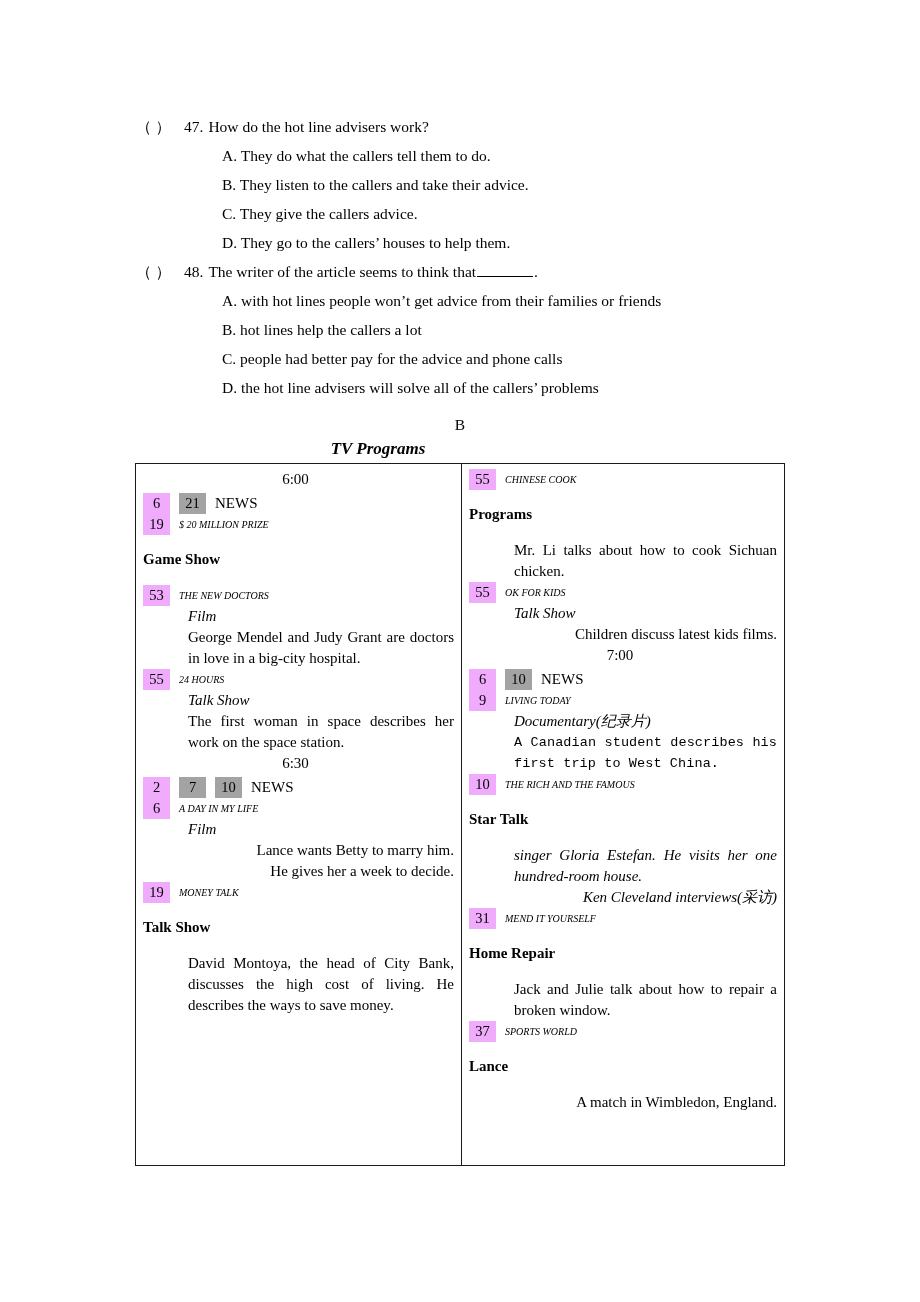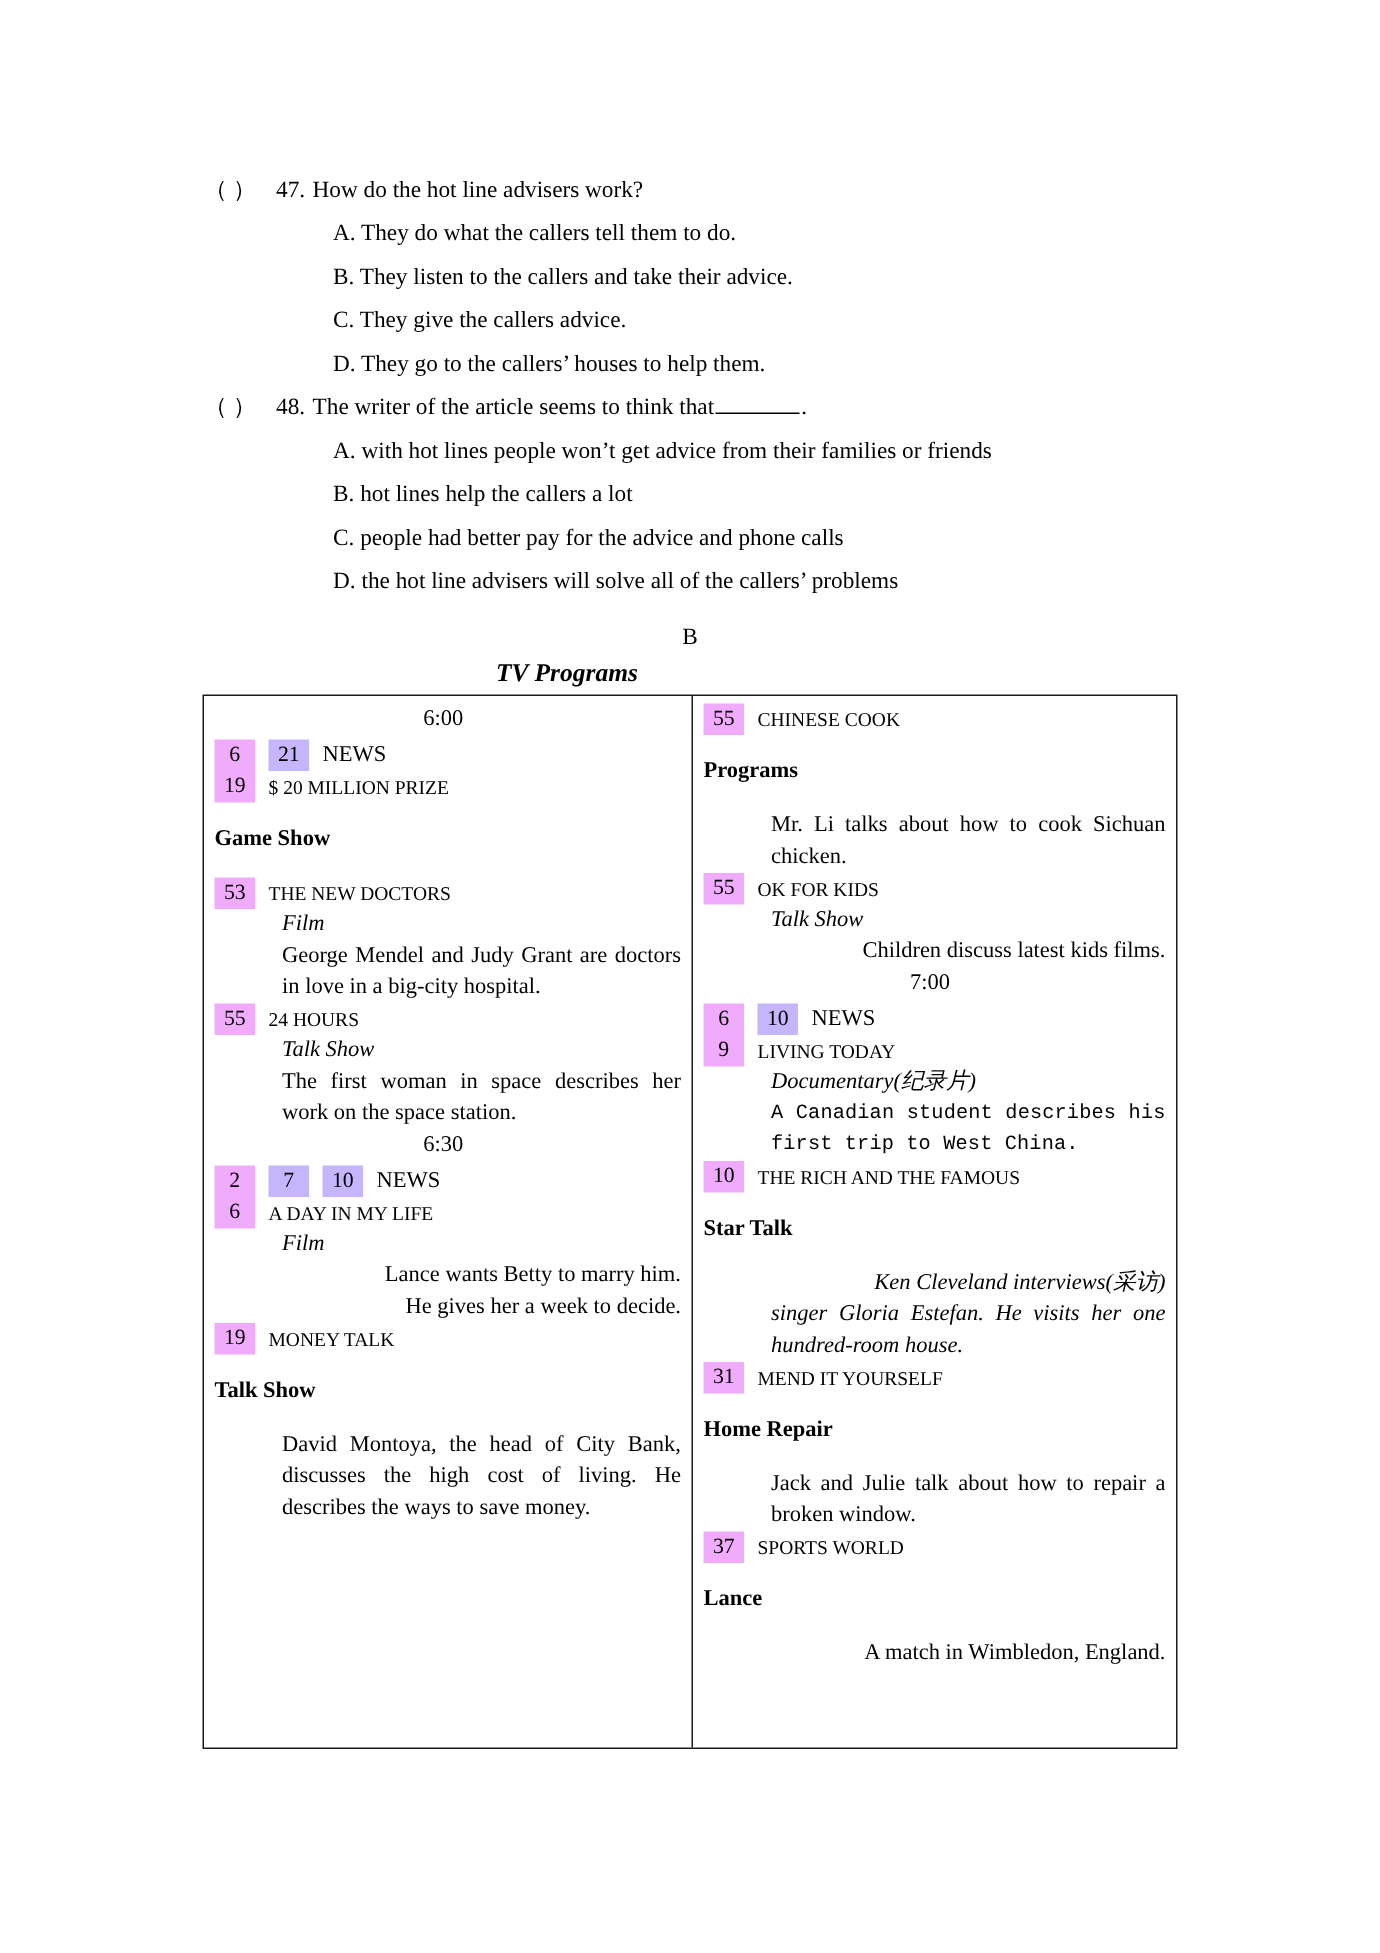--- a/index.html
+++ b/index.html
@@ -136,32 +136,33 @@
   }
   .prog-line {
     display: flex;
     align-items: flex-start;
     font-size: 15px;
     line-height: 21px;
     height: 21px;
     white-space: nowrap;
   }
   .chan-inline {
-    background: #c4b5fd;
+    background: #a3a3a3;
     min-width: 27px;
     text-align: center;
     font-size: 14.5px;
     line-height: 21px;
     margin-left: 9px;
     margin-right: 9px;
   }
   .prog-name {
     margin-left: 9px;
-    font-size: 13px;
-    line-height: 21px;
+    font-size: 10px;
+    line-height: 21px;
+    font-style: italic;
   }
 
   .genre-line {
     margin-left: 45px;
     font-size: 15px;
     line-height: 21px;
     font-style: italic;
   }
   .desc {
     margin-left: 45px;
@@ -372,22 +373,22 @@
         <div class="chan">10</div>
       </div>
       <div class="prog-stack">
         <div class="prog-line">
           <span class="prog-name">THE RICH AND THE FAMOUS</span>
         </div>
       </div>
     </div>
 
     <div class="bold-head">Star Talk</div>
+    <div class="desc ital">singer Gloria Estefan.  He visits her one hundred-room house.</div>
     <div class="desc ital nojust">Ken Cleveland interviews(采访)</div>
-    <div class="desc ital">singer Gloria Estefan.  He visits her one hundred-room house.</div>
 
     <div class="listing">
       <div class="chan-stack">
         <div class="chan">31</div>
       </div>
       <div class="prog-stack">
         <div class="prog-line">
           <span class="prog-name">MEND IT YOURSELF</span>
         </div>
       </div>

